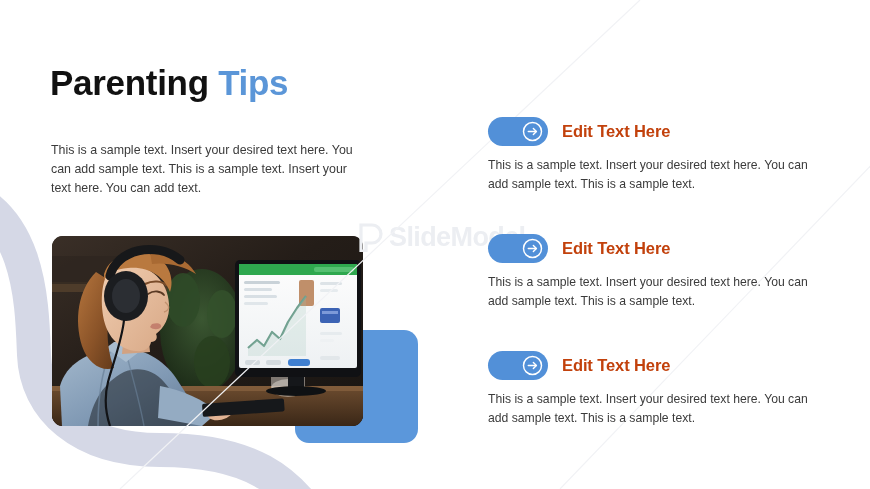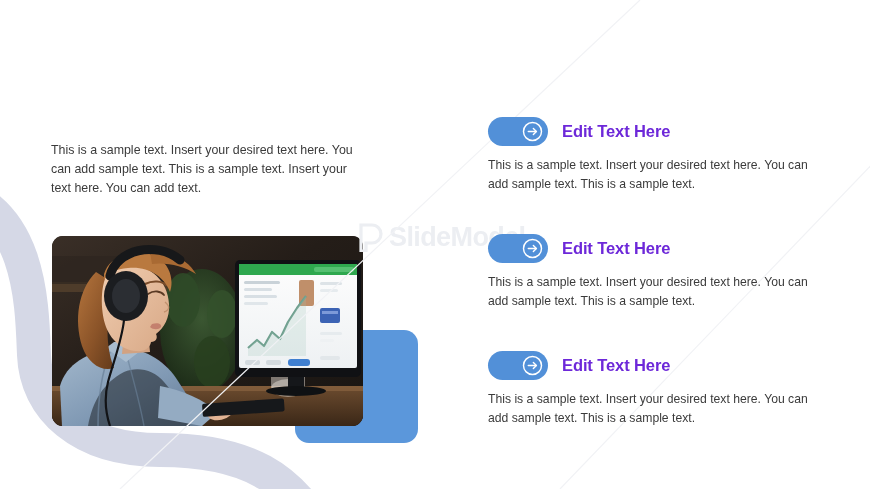--- a/index.html
+++ b/index.html
@@ -129,21 +129,21 @@
   .pill .pill-icon {
     position: absolute;
     right: 4px;
     top: 3px;
     width: 23px;
     height: 23px;
   }
   .block-title {
     font-size: 16.5px;
     font-weight: bold;
-    color: #6d28d9;
+    color: #c2410c;
     letter-spacing: -0.1px;
     white-space: nowrap;
   }
   .block-body {
     margin-top: 10px;
     width: 322px;
     font-size: 12.2px;
     line-height: 19px;
     color: #3b3b3b;
   }
@@ -153,20 +153,23 @@
 
 <div id="slide">
 
   <svg class="swoosh" viewBox="0 0 560 360" xmlns="http://www.w3.org/2000/svg">
     <path d="M -10 40
              C 70 60, 72 150, 74 205
              C 76 258, 120 300, 200 300
              C 290 300, 330 330, 360 380" fill="none" stroke="#d5d8e6" stroke-width="34" stroke-linecap="butt"></path>
   </svg>
 
+  <div class="title">
+    <span>Parenting </span><span class="accent">Tips</span>
+  </div>
 
   <p class="intro">This is a sample text. Insert your desired text here. You can add sample text. This is a sample text. Insert your text here. You can add text.</p>
 
   <div class="photo-backdrop"></div>
 
   <div class="photo">
     <svg width="311" height="190" viewBox="0 0 311 190" xmlns="http://www.w3.org/2000/svg">
       <defs>
         <linearGradient id="roomBg" x1="0" y1="0" x2="1" y2="1">
           <stop offset="0%" stop-color="#3a2f27"></stop>

